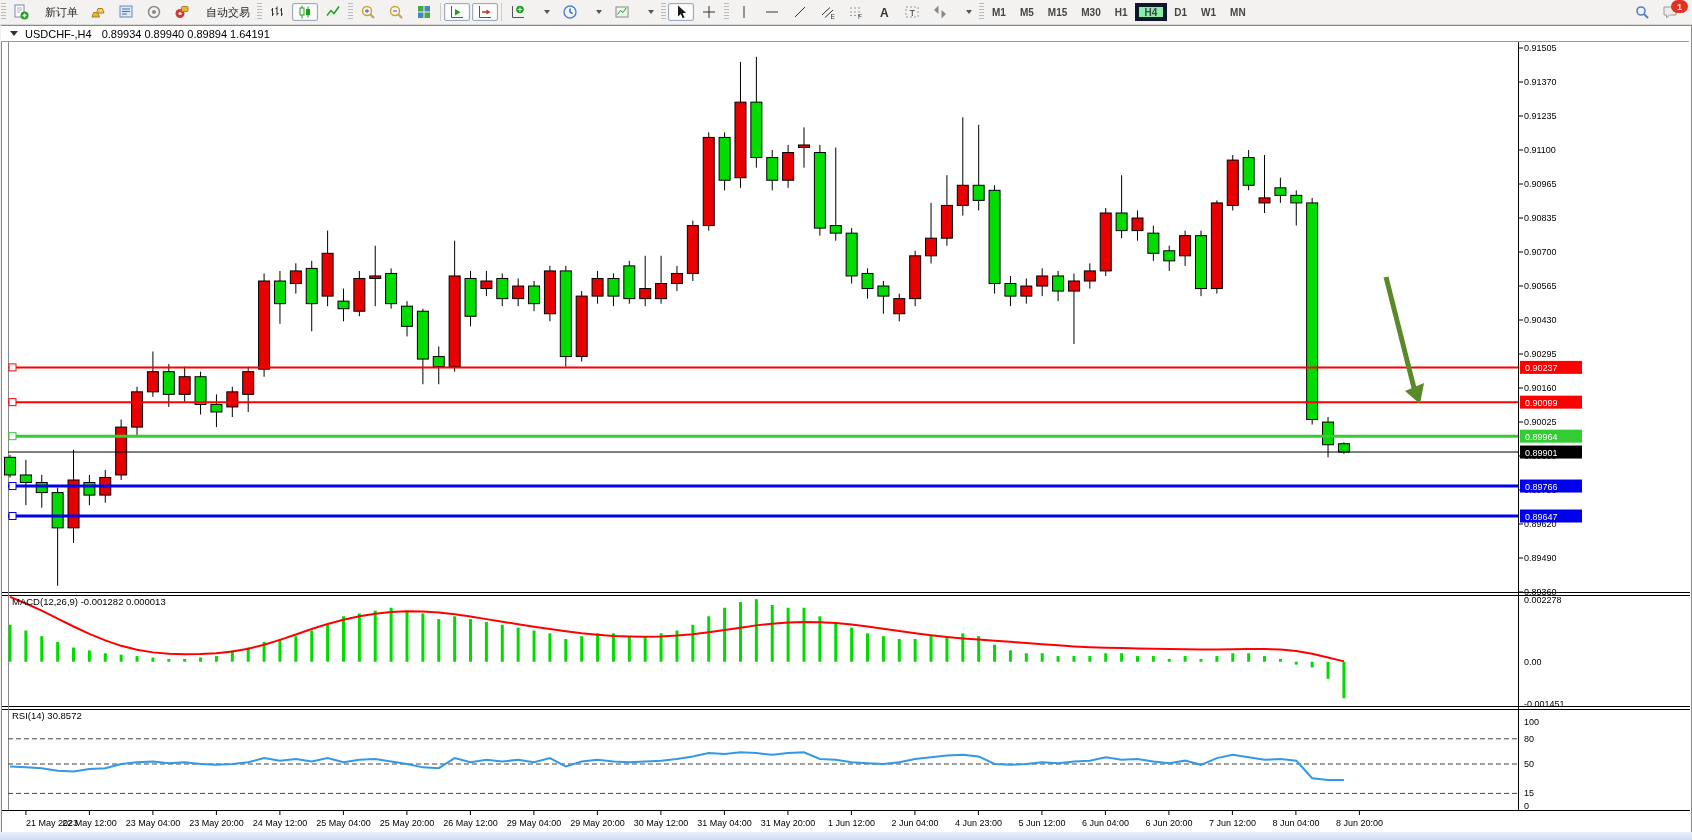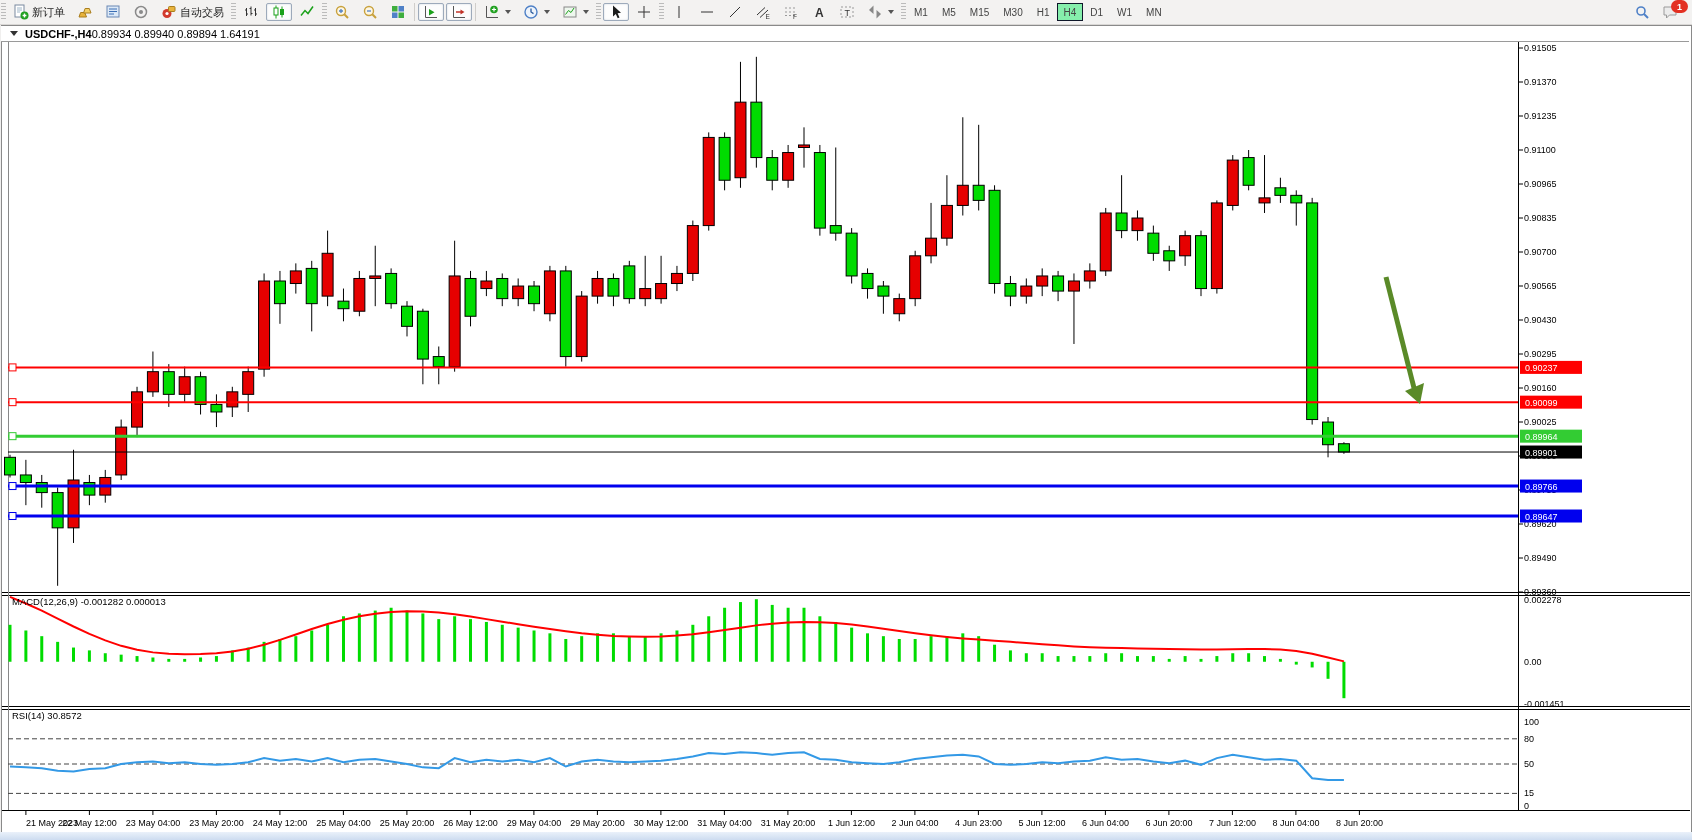--- a/index.html
+++ b/index.html
@@ -1,38 +1,38 @@
 <!DOCTYPE html>
 <html><head>
 <meta charset="utf-8">
 <style>
   html,body{margin:0;padding:0;width:1692px;height:840px;overflow:hidden;
     font-family:"Liberation Sans",sans-serif;background:#f0efee;}
   #toolbar{position:absolute;left:0;top:0;width:1692px;height:24px;background:#f3f2f1;
     border-bottom:1px solid #d9d7d5;display:flex;align-items:center;font-size:11px;color:#222;}
   .tb-sep{width:1px;height:18px;background:#cfcdca;margin:0 2px;}
   .tb-grip{width:5px;height:18px;margin:0 1px;background:repeating-linear-gradient(#bbb 0 1px,transparent 1px 3px);}
-  .tb-btn{display:flex;align-items:center;gap:3px;padding:2px 4px;margin:0 1px;border:1px solid transparent;
+  .tb-btn{display:flex;align-items:center;gap:16px;padding:2px 4px;margin:0 1px;border:1px solid transparent;
     border-radius:2px;height:18px;box-sizing:border-box;cursor:default;}
   .tb-btn.active{border:1px solid #9daabb;background:#fdfdfd;box-shadow:inset 0 0 2px #ccd4de;}
   .tb-btn .lbl{white-space:nowrap;}
-  .tf-btn{padding:2px 6px;font-size:10px;font-weight:normal;color:#444;border:1px solid transparent;height:18px;
+  .tf-btn{padding:2px 6px;font-size:10px;font-weight:bold;color:#444;border:1px solid transparent;height:18px;
     box-sizing:border-box;display:flex;align-items:center;}
-  .tf-btn.active{border:1px solid #0f172a;background:#86efac;}
+  .tf-btn.active{border:4px solid #0f172a;background:#86efac;}
   .caret{width:0;height:0;border-left:3px solid transparent;border-right:3px solid transparent;
     border-top:4px solid #555;margin-left:2px;}
   #tb-right{margin-left:auto;display:flex;align-items:center;padding-right:8px;}
   .badge{position:absolute;top:-4px;right:-6px;min-width:13px;height:13px;border-radius:7px;background:#e33022;
     color:#fff;font-size:9px;font-weight:bold;display:flex;align-items:center;justify-content:center;padding:0 2px;}
   #chart-window{position:absolute;left:1px;top:25px;width:1689px;height:806px;background:#fff;border:1px solid #8a8a8a;}
   #title-strip{position:absolute;left:1px;top:26px;width:1688px;height:15px;background:#fff;
     border-bottom:1px solid #9a9a9a;display:flex;align-items:center;font-size:11px;color:#000;z-index:5;}
   #title-strip .tri{width:0;height:0;border-left:4px solid transparent;border-right:4px solid transparent;
     border-top:5px solid #333;margin:0 7px 0 9px;}
-  #title-strip b{font-weight:bold;}
+  #title-strip b{font-weight:normal;margin-right:10px;}
   svg text{font-family:"Liberation Sans",sans-serif;}
   #status-strip{position:absolute;left:0;top:832px;width:1692px;height:8px;
     background:linear-gradient(#eaf1fa,#cddcf0);}
 </style>
 </head>
 <body>
 
 <div id="toolbar">
     <div class="tb-grip"></div>
     <div class="tb-btn">

